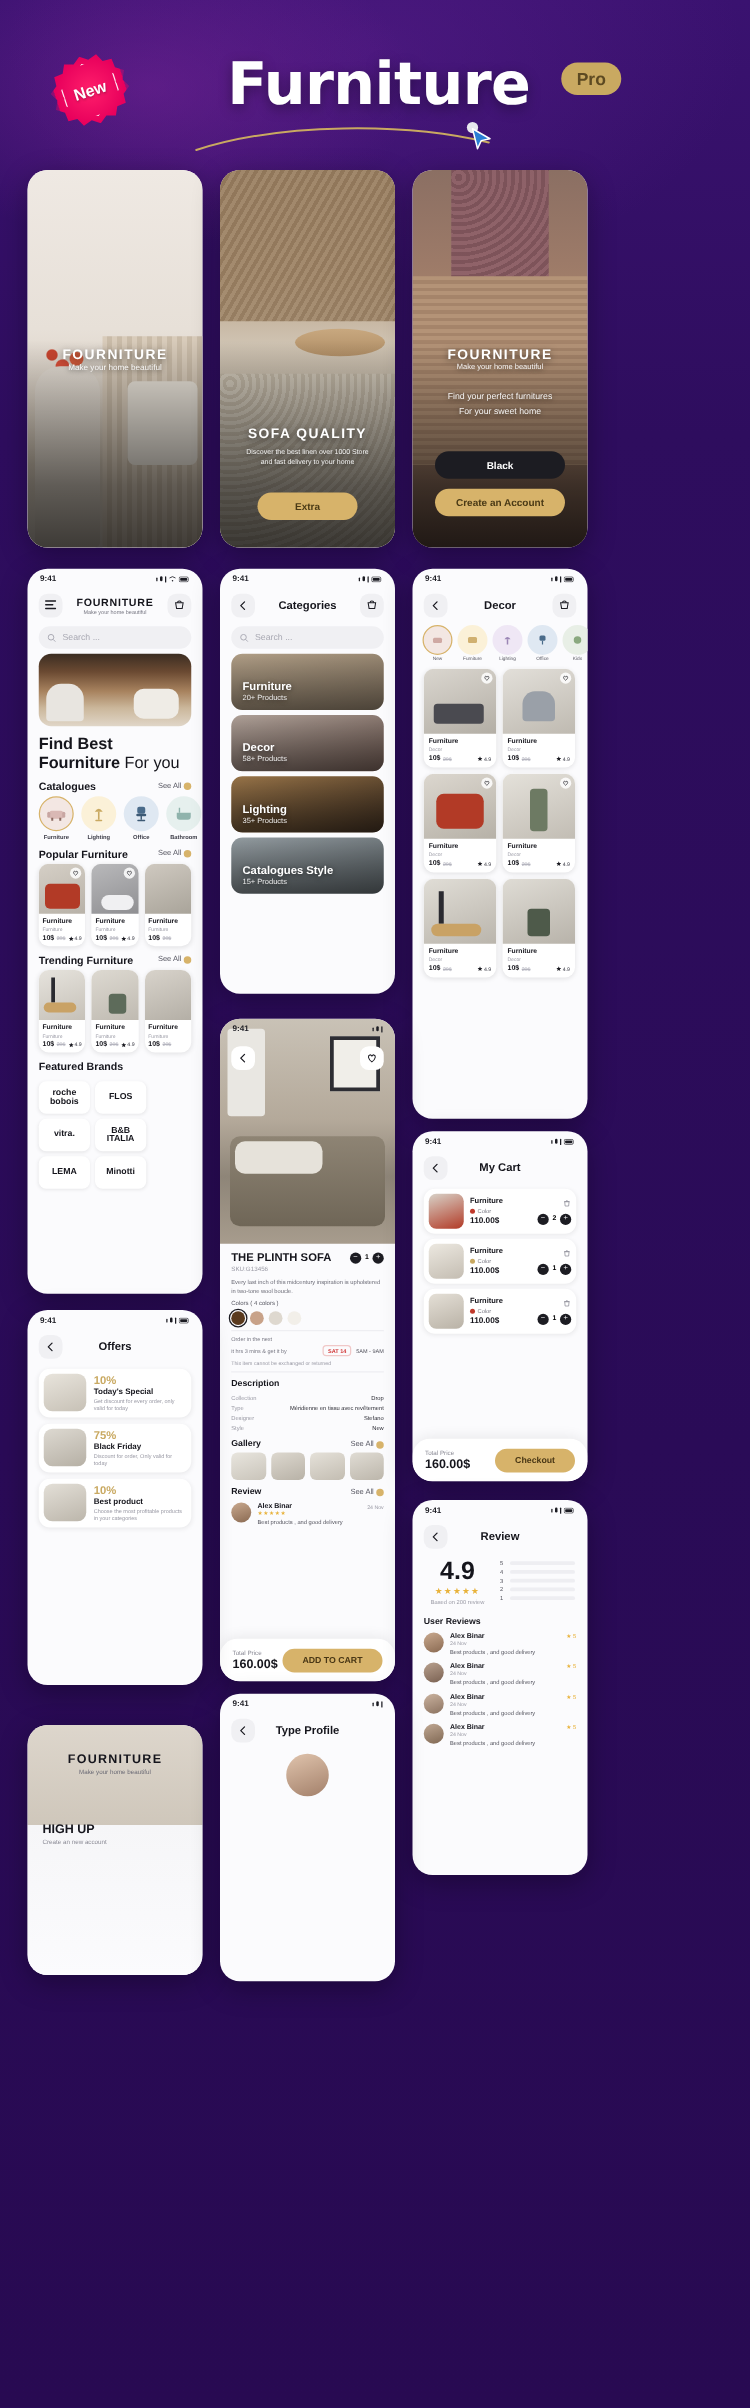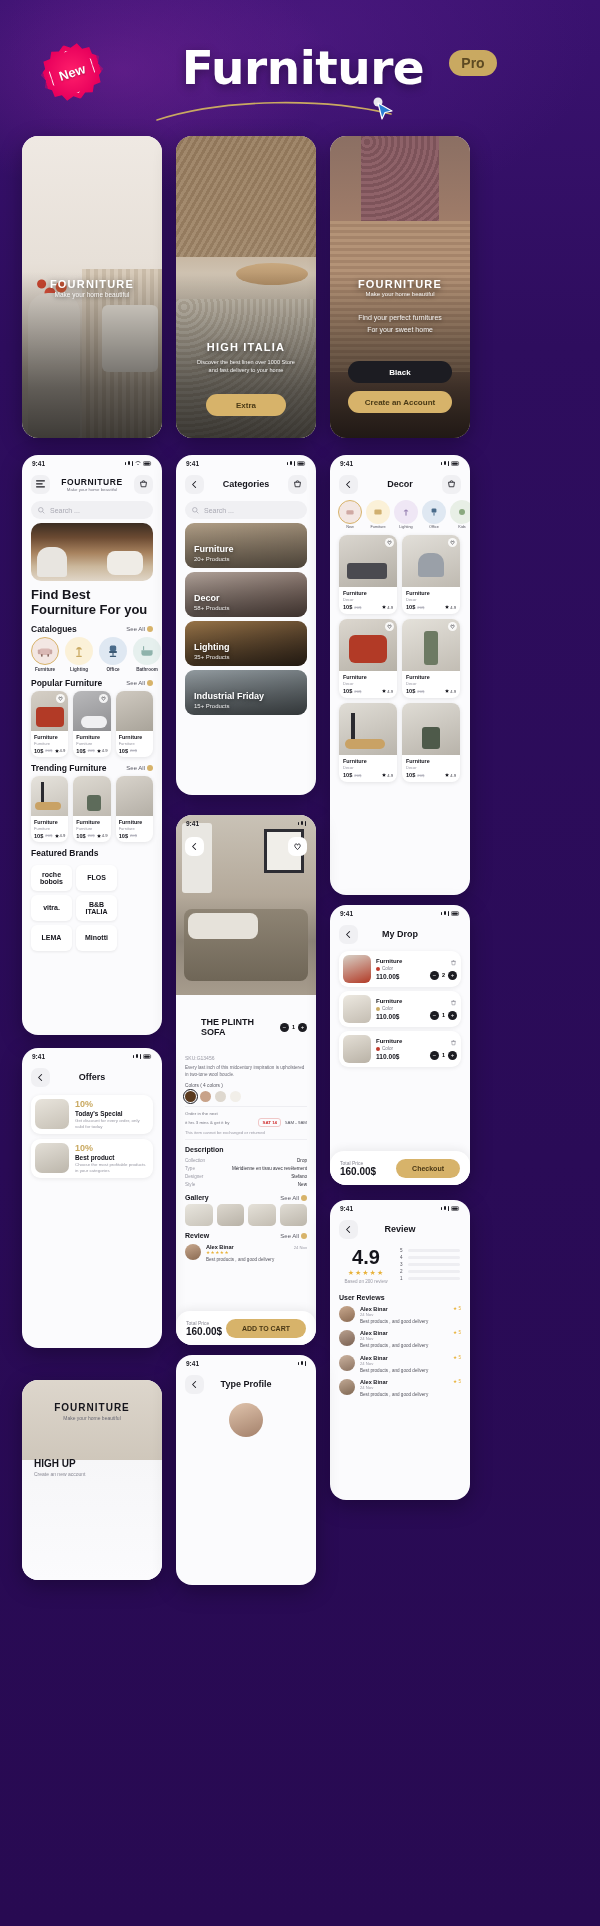--- a/index.html
+++ b/index.html
@@ -95,21 +95,21 @@
   .appbar-title{ flex:1; text-align:center; font-size:9px; font-weight:700; color:#15151c;}
   .search{ margin:4px 9px; height:18px; border-radius:9px; background:#f0f0f3;
            display:flex; align-items:center; gap:5px; padding:0 7px; font-size:7px; color:#a9a9b3;}
   .sec-head{ display:flex; justify-content:space-between; align-items:center;
              margin:6px 9px 3px; }
   .sec-title{ font-size:8.5px; font-weight:700; color:#15151c;}
   .see-all{ font-size:6px; color:#5b5b66; display:flex; align-items:center; gap:2px;}
   .dot-gold{ width:6px; height:6px; border-radius:50%; background:#d7b36a; display:inline-block;}
   .hero{ margin:0 9px; height:58px; border-radius:10px; overflow:hidden; position:relative;}
   .h1big{ margin:6px 9px 0; font-size:13px; font-weight:700; color:#15151c; line-height:1.18;}
-  .h1big .light{ font-weight:700; }
+  .h1big .light{ font-weight:400; }
   .cats{ display:flex; gap:6px; padding:0 9px; }
   .cat{ width:28px; text-align:center; }
   .cat .circ{ width:28px; height:28px; border-radius:50%; display:flex; align-items:center; justify-content:center;}
   .cat .lbl{ font-size:4.6px; color:#3a3a45; margin-top:2px; font-weight:700;}
   .prow{ display:flex; gap:5px; padding:0 9px; }
   .pcard{ width:41px; background:#fff; border-radius:8px; overflow:hidden;
           box-shadow:0 1px 4px rgba(0,0,0,.10); }
   .pcard .pimg{ height:40px; position:relative; }
   .heart{ position:absolute; top:3px; right:3px; width:9px; height:9px; border-radius:50%;
           background:rgba(255,255,255,.85); display:flex; align-items:center; justify-content:center;}
@@ -234,21 +234,21 @@
 <div class="phone" style="left:176px; top:136px; width:140px; height:302px;">
   <div class="ph-img" style="background:linear-gradient(180deg,#a38a70 0%, #b9a187 28%, #cfc3b2 46%, #bdb3a3 64%, #a89d8c 100%);"></div>
   <div style="position:absolute; left:0; right:0; top:0; height:40%;
        background:repeating-linear-gradient(120deg,#8d7356 0 3px,#a0876a 3px 6px); opacity:.85;"></div>
   <div style="position:absolute; right:8px; top:42%; width:72px; height:22px;
        background:linear-gradient(180deg,#c8a87f,#b08e66); border-radius:36px/11px;"></div>
   <div style="position:absolute; right:40px; top:52%; width:7px; height:40px; background:#a8itemized;"></div>
   <div style="position:absolute; left:0; right:0; bottom:0; height:46%;
        background:repeating-radial-gradient(circle at 8px 8px, #cfc7b8 0 3px, #bdb3a2 3px 6px); opacity:.9;"></div>
   <div class="grad-bot"></div>
-  <div class="ob-title" style="top:205px; font-size:11px;">HIGH ITALIA</div>
+  <div class="ob-title" style="top:205px; font-size:11px;">SOFA QUALITY</div>
   <div class="ob-sub" style="top:222px; font-size:5.6px; padding:0 20px; line-height:1.5;">Discover the best linen over 1000 Store and fast delivery to your home</div>
   <div class="btn-gold" style="left:30px; right:30px; bottom:22px;">Extra</div>
 </div>
 
 <div class="phone" style="left:330px; top:136px; width:140px; height:302px;">
   <div class="ph-img" style="background:linear-gradient(180deg,#8b6f63 0%, #9c7a68 24%, #b08a6e 50%, #8e6f5c 78%, #6d5346 100%);"></div>
   <div style="position:absolute; left:22%; top:0; width:56%; height:30%;
        background:repeating-radial-gradient(circle at 6px 6px, #7a4f58 0 3px, #8e6069 3px 6px); opacity:.9;"></div>
   <div style="position:absolute; left:0; right:0; top:28%; height:50%;
        background:repeating-linear-gradient(180deg,#b49377 0 3px,#a5846a 3px 6px);"></div>
@@ -550,21 +550,21 @@
     <div class="ct">Decor</div>
     <div class="cs">58+ Products</div>
   </div>
   <div class="catcard" style="background:linear-gradient(160deg,#a07a4c,#3e2e20);">
     <div class="ov"></div>
     <div class="ct">Lighting</div>
     <div class="cs">35+ Products</div>
   </div>
   <div class="catcard" style="background:linear-gradient(160deg,#9aa3a8,#5c6468);">
     <div class="ov"></div>
-    <div class="ct">Industrial Friday</div>
+    <div class="ct">Catalogues Style</div>
     <div class="cs">15+ Products</div>
   </div>
 </div>
 
 <div class="screen" style="left:330px; top:455px; width:140px; height:440px;">
   <div class="statusbar">
     <span>9:41</span>
     <span class="sb-icons">
       <span class="bar" style="height:3px"></span>
         <span class="bar" style="height:4px"></span>
@@ -792,21 +792,21 @@
           <path d="M7.5 2 L3.5 6 L7.5 10" stroke="#1b1b22" stroke-width="1.4" fill="none" stroke-linecap="round" stroke-linejoin="round"></path>
         </svg>
       </div>
     <div class="iconbtn" style="position:absolute; right:9px; top:22px; background:#fff;">
         <svg width="9" height="9" viewBox="0 0 12 12">
           <path d="M6 10 C1.6 6.8 1.6 3.2 3.8 2.6 C5 2.3 6 3.5 6 4.3 C6 3.5 7 2.3 8.2 2.6 C10.4 3.2 10.4 6.8 6 10Z" fill="none" stroke="#1b1b22" stroke-width="1.1"></path>
         </svg>
       </div>
   </div>
   <div style="display:flex; align-items:center; margin:6px 9px 0;">
-    <div class="det-title" style="margin:16px; flex:1;">THE PLINTH SOFA</div>
+    <div class="det-title" style="margin:0; flex:1;">THE PLINTH SOFA</div>
     <div class="stepper">
       <div class="stp">−</div>
       <span class="qty">1</span>
       <div class="stp">+</div>
     </div>
   </div>
   <div class="det-sku">SKU:G13456</div>
   <div class="det-desc">Every last inch of this midcentury inspiration is upholstered in two-tone wool boucle.</div>
   <div style="font-size:4.8px; color:#55555f; margin:5px 9px 2px;">Colors ( 4 colors )</div>
   <div class="swatches">
@@ -895,21 +895,21 @@
           <rect x="2" y="2" width="10" height="4" rx="1" fill="#1b1b22"></rect>
         </svg>
     </span>
   </div>
   <div class="appbar">
     <div class="iconbtn">
         <svg width="9" height="9" viewBox="0 0 12 12">
           <path d="M7.5 2 L3.5 6 L7.5 10" stroke="#1b1b22" stroke-width="1.4" fill="none" stroke-linecap="round" stroke-linejoin="round"></path>
         </svg>
       </div>
-    <div class="appbar-title">My Drop</div>
+    <div class="appbar-title">My Cart</div>
     <div style="width:19px;"></div>
   </div>
   <div class="cartrow">
     <div class="cart-thumb" style="background:linear-gradient(160deg,#d8d2c8,#b23a26);"></div>
     <div class="cart-mid">
       <div class="cart-name">Furniture</div>
       <div class="cart-color">
           <i style="width:4px;height:4px;border-radius:50%;background:#c0392b;display:inline-block;"></i>
           <span>Color</span>
         </div>
@@ -1004,20 +1004,28 @@
   </div>
   <div class="offer">
     <div class="offer-img" style="background:linear-gradient(160deg,#e8e4dc,#c7c1b6);"></div>
     <div style="flex:1;">
       <div class="offer-pct">10%</div>
       <div class="offer-t">Today's Special</div>
       <div class="offer-d">Get discount for every order, only valid for today</div>
     </div>
   </div>
   <div class="offer">
+    <div class="offer-img" style="background:linear-gradient(160deg,#ddd9d1,#b6b0a5);"></div>
+    <div style="flex:1;">
+      <div class="offer-pct">75%</div>
+      <div class="offer-t">Black Friday</div>
+      <div class="offer-d">Discount for order, Only valid for today</div>
+    </div>
+  </div>
+  <div class="offer">
     <div class="offer-img" style="background:linear-gradient(160deg,#e3dfd7,#bcb6ab);"></div>
     <div style="flex:1;">
       <div class="offer-pct">10%</div>
       <div class="offer-t">Best product</div>
       <div class="offer-d">Choose the most profitable products in your categories</div>
     </div>
   </div>
 </div>
 
 <div class="screen" style="left:330px; top:1200px; width:140px; height:300px;">

